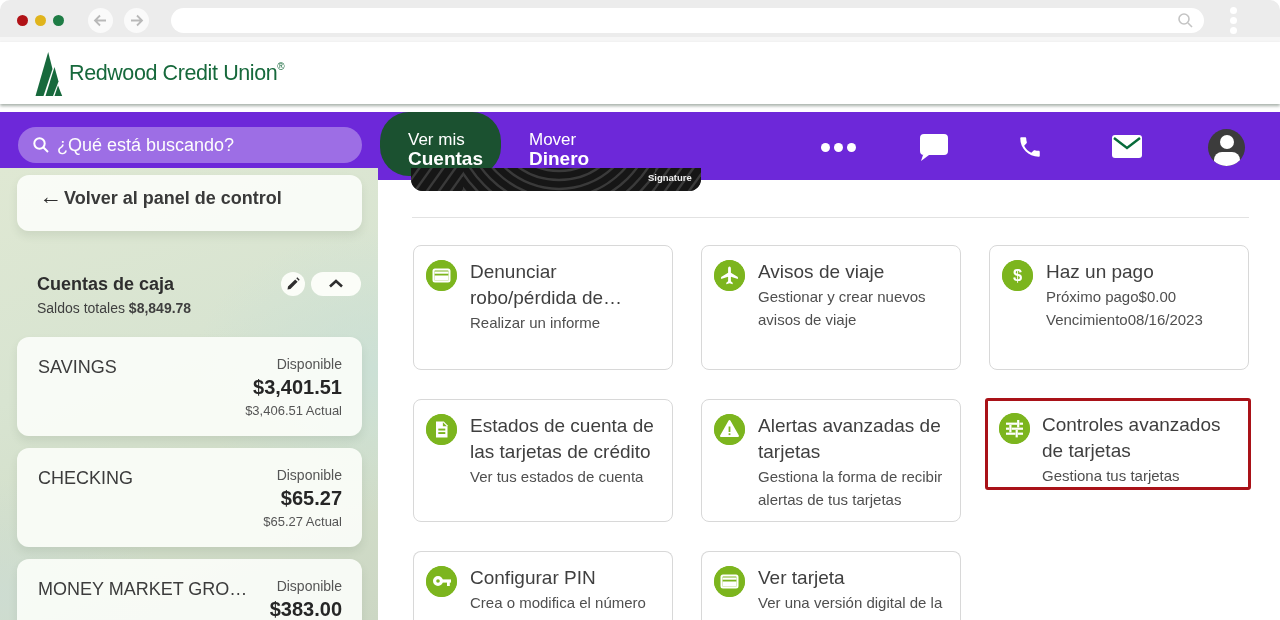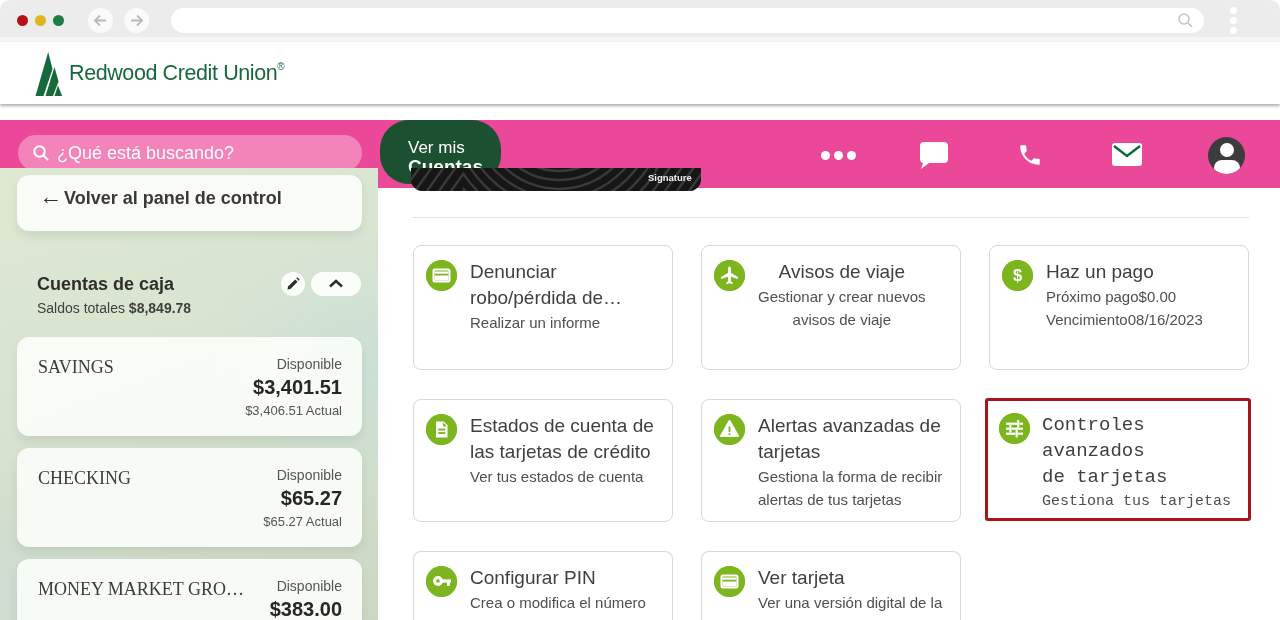--- a/index.html
+++ b/index.html
@@ -18,21 +18,21 @@
   background:#fff; border-radius:13px; }
 .vdot { position:absolute; left:1230px; width:7px; height:7px; border-radius:50%; background:#fff; }
 
 
 #header { position:absolute; left:0; top:42px; width:1280px; height:62px; background:#fff;
   box-shadow:0 2px 3px rgba(0,30,10,.35); }
 #logotext { position:absolute; left:69px; top:19px; font-size:21.5px; color:#17693c;
   letter-spacing:-0.4px; }
 
 
-#nav { position:absolute; left:0; top:120px; width:1280px; height:68px; background:#ec4899; }
+#nav { position:absolute; left:0; top:112px; width:1280px; height:68px; background:#6d28d9; }
 #searchpill { position:absolute; left:18px; top:15px; width:344px; height:36px;
   border-radius:18px; background:rgba(255,255,255,0.33); color:#fff; }
 #searchpill span { position:absolute; left:39px; top:8px; font-size:18px; color:#fdfdfd; }
 .tab { position:absolute; top:0; height:64px; color:#fff; }
 .tab .l1 { font-size:17px; margin-top:19px; line-height:17px; }
 .tab .l2 { font-size:19px; font-weight:bold; line-height:18px; margin-top:2px; }
 #tab1 { left:380px; width:121px; background:#1b5130;border-radius:29px; }
 #tab1 .inner, #tab2 .inner { margin-left:28px; }
 #tab2 { left:501px; width:160px; }
 .ndot { position:absolute; top:31px; width:9px; height:9px; border-radius:50%; background:#fff; }
@@ -50,21 +50,21 @@
 #volver .arr { position:absolute; left:22px; top:8px; font-size:23px; font-weight:normal; color:#2e2e2e; }
 #volver .txt { position:absolute; left:47px; top:13px; }
 #ctitle { position:absolute; left:37px; top:106px; font-size:18px; font-weight:bold; color:#2e2e2e; }
 #csub { position:absolute; left:37px; top:132px; font-size:14px; color:#3f3f3f; }
 #csub b { font-weight:bold;text-align:center; }
 #pencilbtn { position:absolute; left:281px; top:104px; width:24px; height:24px;
   border-radius:50%; background:#fbfdf8; }
 #chevpill { position:absolute; left:311px; top:104px; width:50px; height:24px;
   border-radius:12px; background:#fbfdf8; }
 .acct { height:99px; }
-.acct .nm { position:absolute; left:21px; top:20px; font-size:18px; letter-spacing:0; color:#3c3c3c;font-family:Liberation Serif, serif; }
+.acct .nm { position:absolute; left:21px; top:20px; font-size:18px; letter-spacing:0; color:#3c3c3c; }
 .acct .disp { position:absolute; right:20px; top:19px; font-size:14px; color:#555; }
 .acct .amt { position:absolute; right:20px; top:39px; font-size:20px; font-weight:bold; color:#262626; }
 .acct .act { position:absolute; right:20px; top:66px; font-size:13px; color:#555; }
 
 
 #ccard { position:absolute; left:411px; top:168px; width:290px; height:23px;
   border-radius:0 0 12px 12px; overflow:hidden; background:#191919; }
 #divider { position:absolute; left:412px; top:217px; width:837px; height:1px; background:#e2e2e2; }
 
 .gcard { position:absolute; width:260px; height:125px; background:#fff;
@@ -117,20 +117,26 @@
       <svg style="position:absolute; left:14px; top:9px;" width="18" height="18" viewBox="0 0 18 18">
         <circle cx="7.5" cy="7.5" r="5.2" stroke="#fff" stroke-width="2" fill="none"></circle>
         <path d="M11.5 11.5l4.5 4.5" stroke="#fff" stroke-width="2"></path>
       </svg>
       <span>¿Qué está buscando?</span>
     </div>
     <div class="tab" id="tab1">
       <div class="inner">
         <div class="l1">Ver mis</div>
         <div class="l2">Cuentas</div>
+      </div>
+    </div>
+    <div class="tab" id="tab2">
+      <div class="inner">
+        <div class="l1">Mover</div>
+        <div class="l2">Dinero</div>
       </div>
     </div>
     <div class="ndot" style="left:821px;"></div>
     <div class="ndot" style="left:834px;"></div>
     <div class="ndot" style="left:847px;"></div>
     <svg style="position:absolute; left:919px; top:21px;" width="30" height="28" viewBox="0 0 30 28">
       <path d="M5 1h20a4 4 0 014 4v13a4 4 0 01-4 4H10l-8 6 2-6H5a4 4 0 01-4-4V5a4 4 0 014-4z" fill="#fff"></path>
     </svg>
     <svg style="position:absolute; left:1017px; top:22px;" width="26" height="26" viewBox="0 0 24 24">
       <path fill="#fff" d="M6.62 10.79c1.44 2.83 3.76 5.14 6.59 6.59l2.2-2.2c.27-.27.67-.36 1.02-.24 1.12.37 2.33.57 3.57.57.55 0 1 .45 1 1V20c0 .55-.45 1-1 1-9.39 0-17-7.61-17-17 0-.55.45-1 1-1h3.5c.55 0 1 .45 1 1 0 1.25.2 2.45.57 3.57.11.35.03.74-.25 1.02l-2.2 2.2z"></path>
@@ -244,21 +250,21 @@
     <svg class="gicon" viewBox="0 0 31 31">
       <circle cx="15.5" cy="15.5" r="15.5" fill="#7cb51e"></circle>
       <g>
         <rect x="7.5" y="9.5" width="16" height="12" rx="1.5" fill="none" stroke="#fff" stroke-width="2"></rect>
         <rect x="8.5" y="11.5" width="14" height="2.2" fill="#fff"></rect>
         <rect x="8.5" y="15.5" width="14" height="5" fill="#fff"></rect>
       </g>
     </svg>
     <div class="gtitle">Denunciar<br>robo/pérdida de…<div class="gsub">Realizar un informe</div></div>
   </div>
-  <div class="gcard" style="left:701px; top:245px;text-align:center;">
+  <div class="gcard" style="left:701px; top:245px;">
     <svg class="gicon" viewBox="0 0 31 31">
       <circle cx="15.5" cy="15.5" r="15.5" fill="#7cb51e"></circle>
       <path fill="#fff" d="M15.5 6.5c.8 0 1.4.9 1.4 2v4.2l7 4.2v2l-7-2.2v4.6l1.8 1.4v1.6l-3.2-1-3.2 1v-1.6l1.8-1.4v-4.6l-7 2.2v-2l7-4.2V8.5c0-1.1.6-2 1.4-2z"></path>
     </svg>
     <div class="gtitle">Avisos de viaje<div class="gsub">Gestionar y crear nuevos<br>avisos de viaje</div></div>
   </div>
   <div class="gcard" style="left:989px; top:245px;">
     <svg class="gicon" viewBox="0 0 31 31">
       <circle cx="15.5" cy="15.5" r="15.5" fill="#7cb51e"></circle>
       <text x="15.5" y="21" font-size="16.5" font-weight="bold" fill="#fff" text-anchor="middle" font-family="Liberation Sans">$</text>
@@ -278,21 +284,21 @@
   </div>
   <div class="gcard" style="left:701px; top:399px; height:123px;">
     <svg class="gicon" viewBox="0 0 31 31">
       <circle cx="15.5" cy="15.5" r="15.5" fill="#7cb51e"></circle>
       <path fill="#fff" d="M15.5 7l8.5 15h-17z" stroke="#fff" stroke-width="2" stroke-linejoin="round"></path>
       <rect x="14.6" y="12.5" width="1.8" height="5.5" fill="#7cb51e"></rect>
       <rect x="14.6" y="19.3" width="1.8" height="1.8" fill="#7cb51e"></rect>
     </svg>
     <div class="gtitle">Alertas avanzadas de<br>tarjetas<div class="gsub">Gestiona la forma de recibir<br>alertas de tus tarjetas</div></div>
   </div>
-  <div class="gcard red" style="left:985px; top:398px; width:266px; height:123px;font-family:Liberation Mono, monospace;">
+  <div class="gcard red" style="left:985px; top:398px; width:266px; height:92px;">
     <svg class="gicon" style="left:11px; top:12px;" viewBox="0 0 31 31">
       <circle cx="15.5" cy="15.5" r="15.5" fill="#7cb51e"></circle>
       <g fill="#fff">
         <rect x="7" y="9.6" width="11" height="2.2"></rect>
         <rect x="20.5" y="9.6" width="3.5" height="2.2"></rect>
         <rect x="18.1" y="7" height="7.4" width="2.2"></rect>
         <rect x="7" y="14.6" width="3.2" height="2.2"></rect>
         <rect x="12.6" y="14.6" width="11.4" height="2.2"></rect>
         <rect x="10.3" y="12" height="7.4" width="2.2"></rect>
         <rect x="7" y="19.6" width="9.5" height="2.2"></rect>

